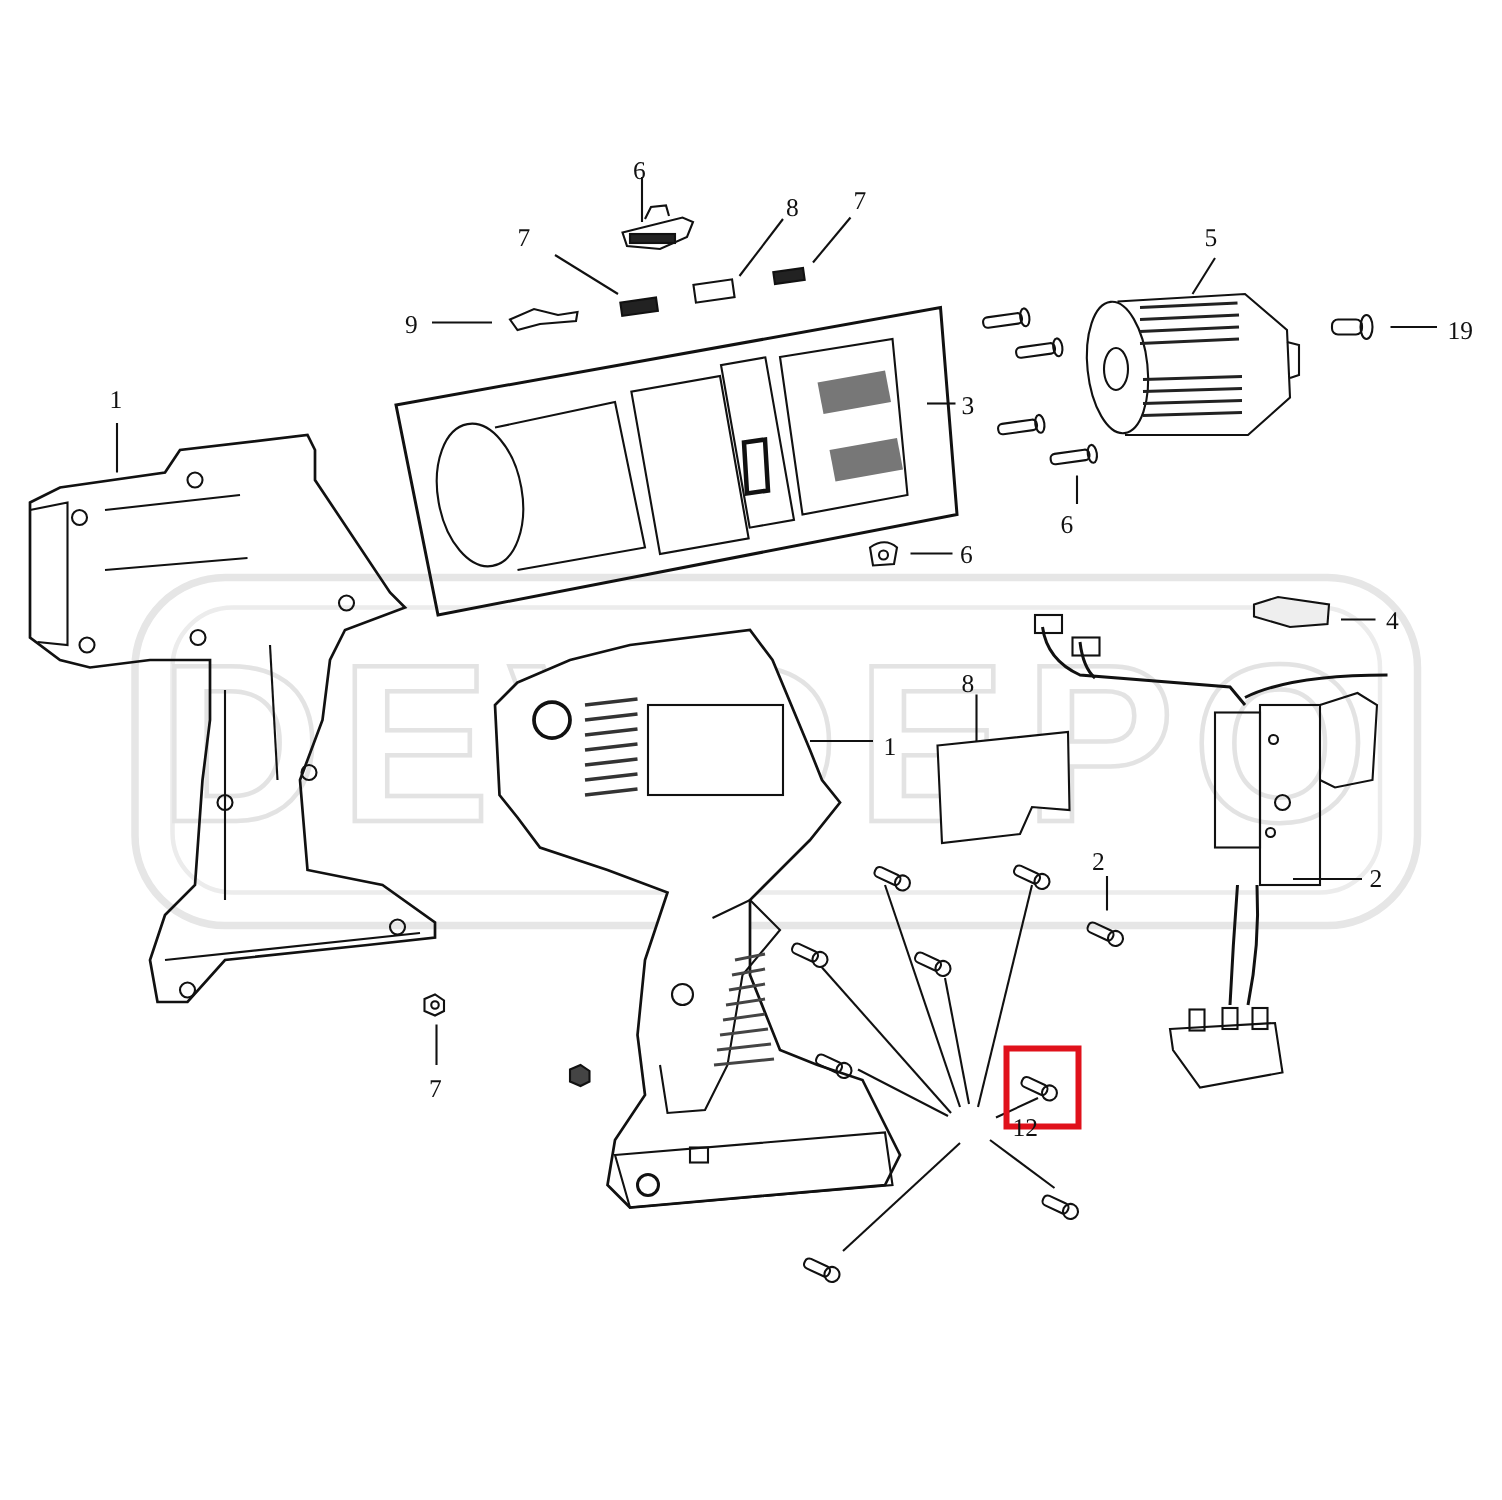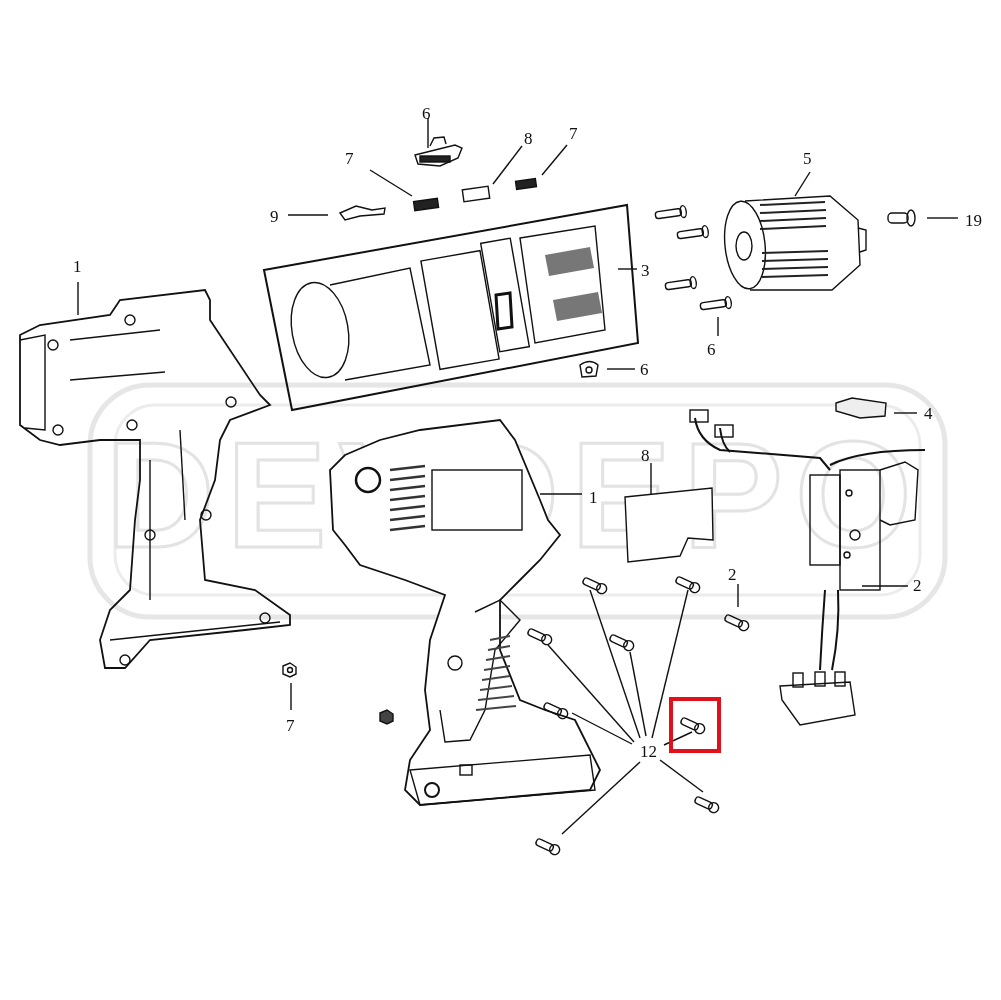--- a/index.html
+++ b/index.html
@@ -269,14 +269,14 @@
   <span class="callout" style="left:73px;top:258px">1</span>
   <span class="callout" style="left:641px;top:262px">3</span>
   <span class="callout" style="left:707px;top:341px">6</span>
   <span class="callout" style="left:640px;top:361px">6</span>
   <span class="callout" style="left:924px;top:405px">4</span>
   <span class="callout" style="left:641px;top:447px">8</span>
   <span class="callout" style="left:589px;top:489px">1</span>
   <span class="callout" style="left:728px;top:566px">2</span>
   <span class="callout" style="left:913px;top:577px">2</span>
   <span class="callout" style="left:286px;top:717px">7</span>
-  <span class="callout" style="left:640px;top:743px">12</span>
+  <span class="callout" style="left:675px;top:743px">12</span>
 </div>
 
 </body></html>

